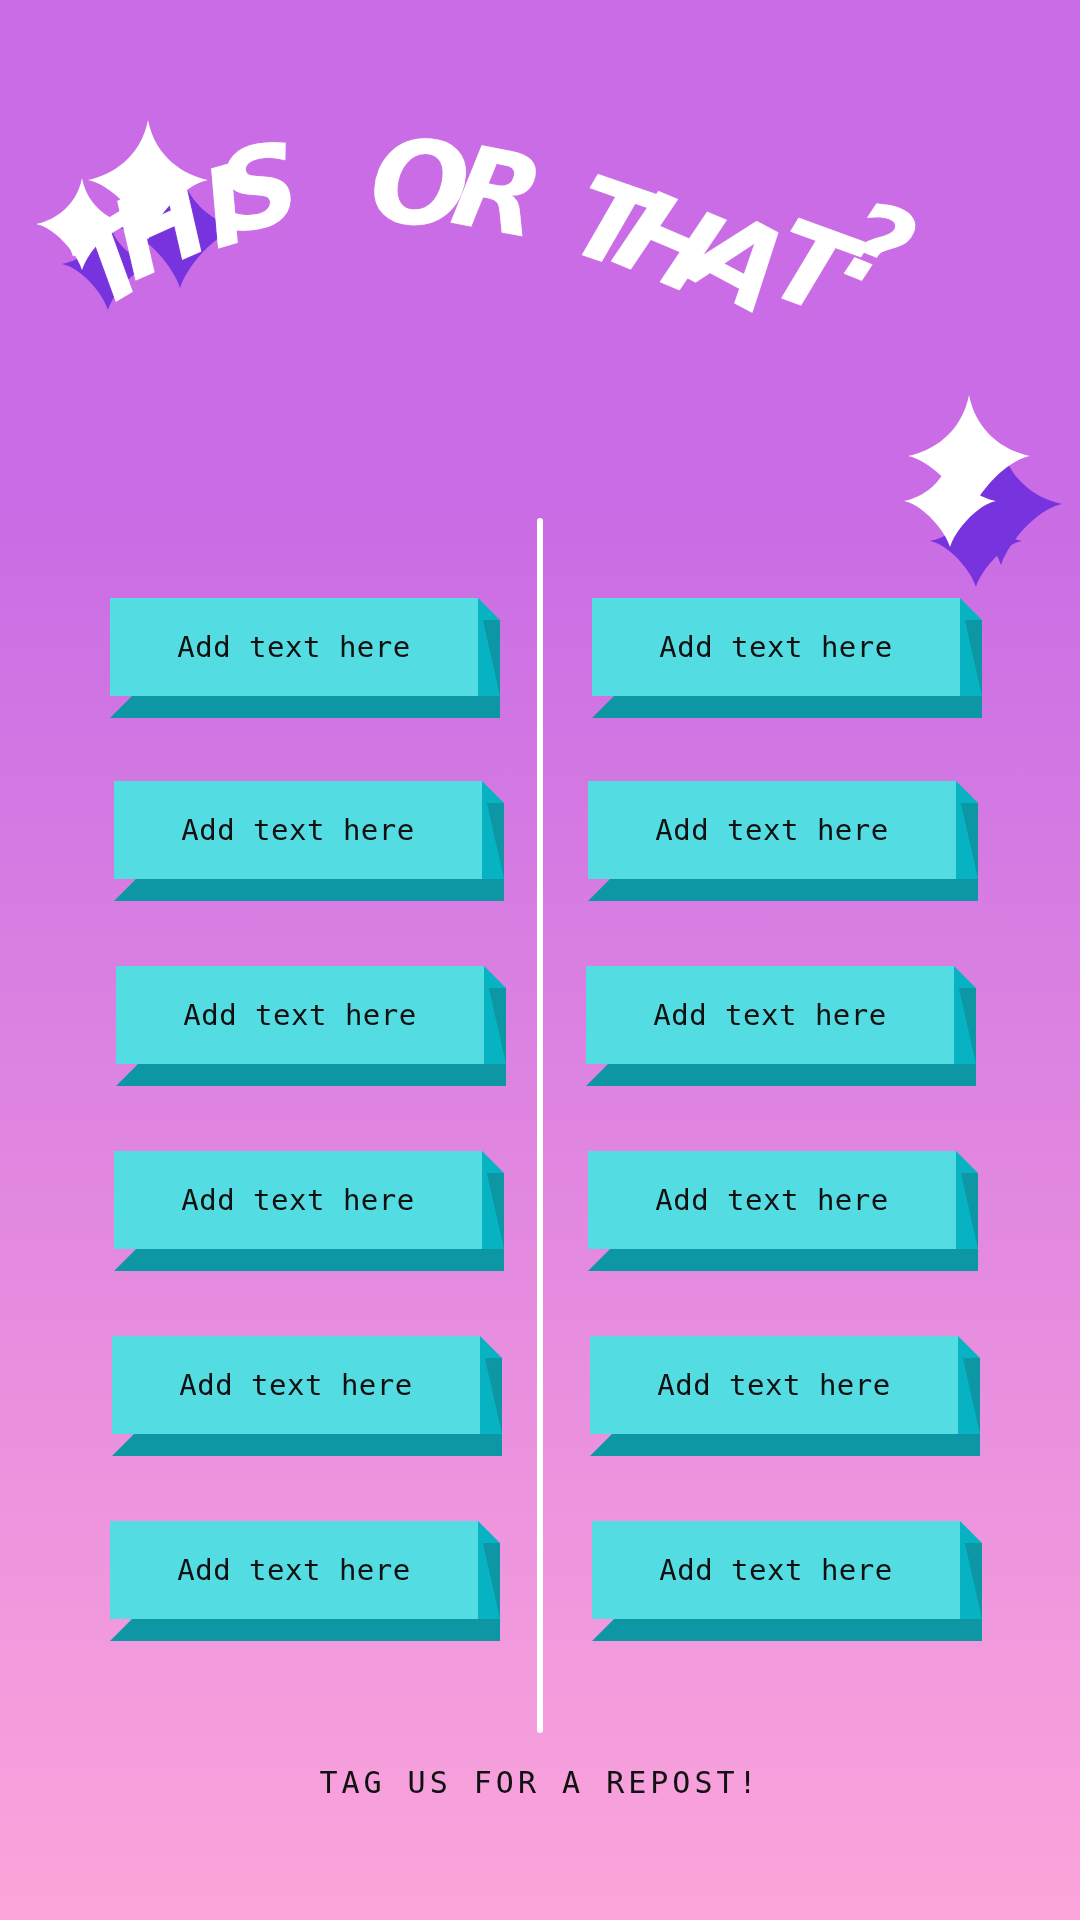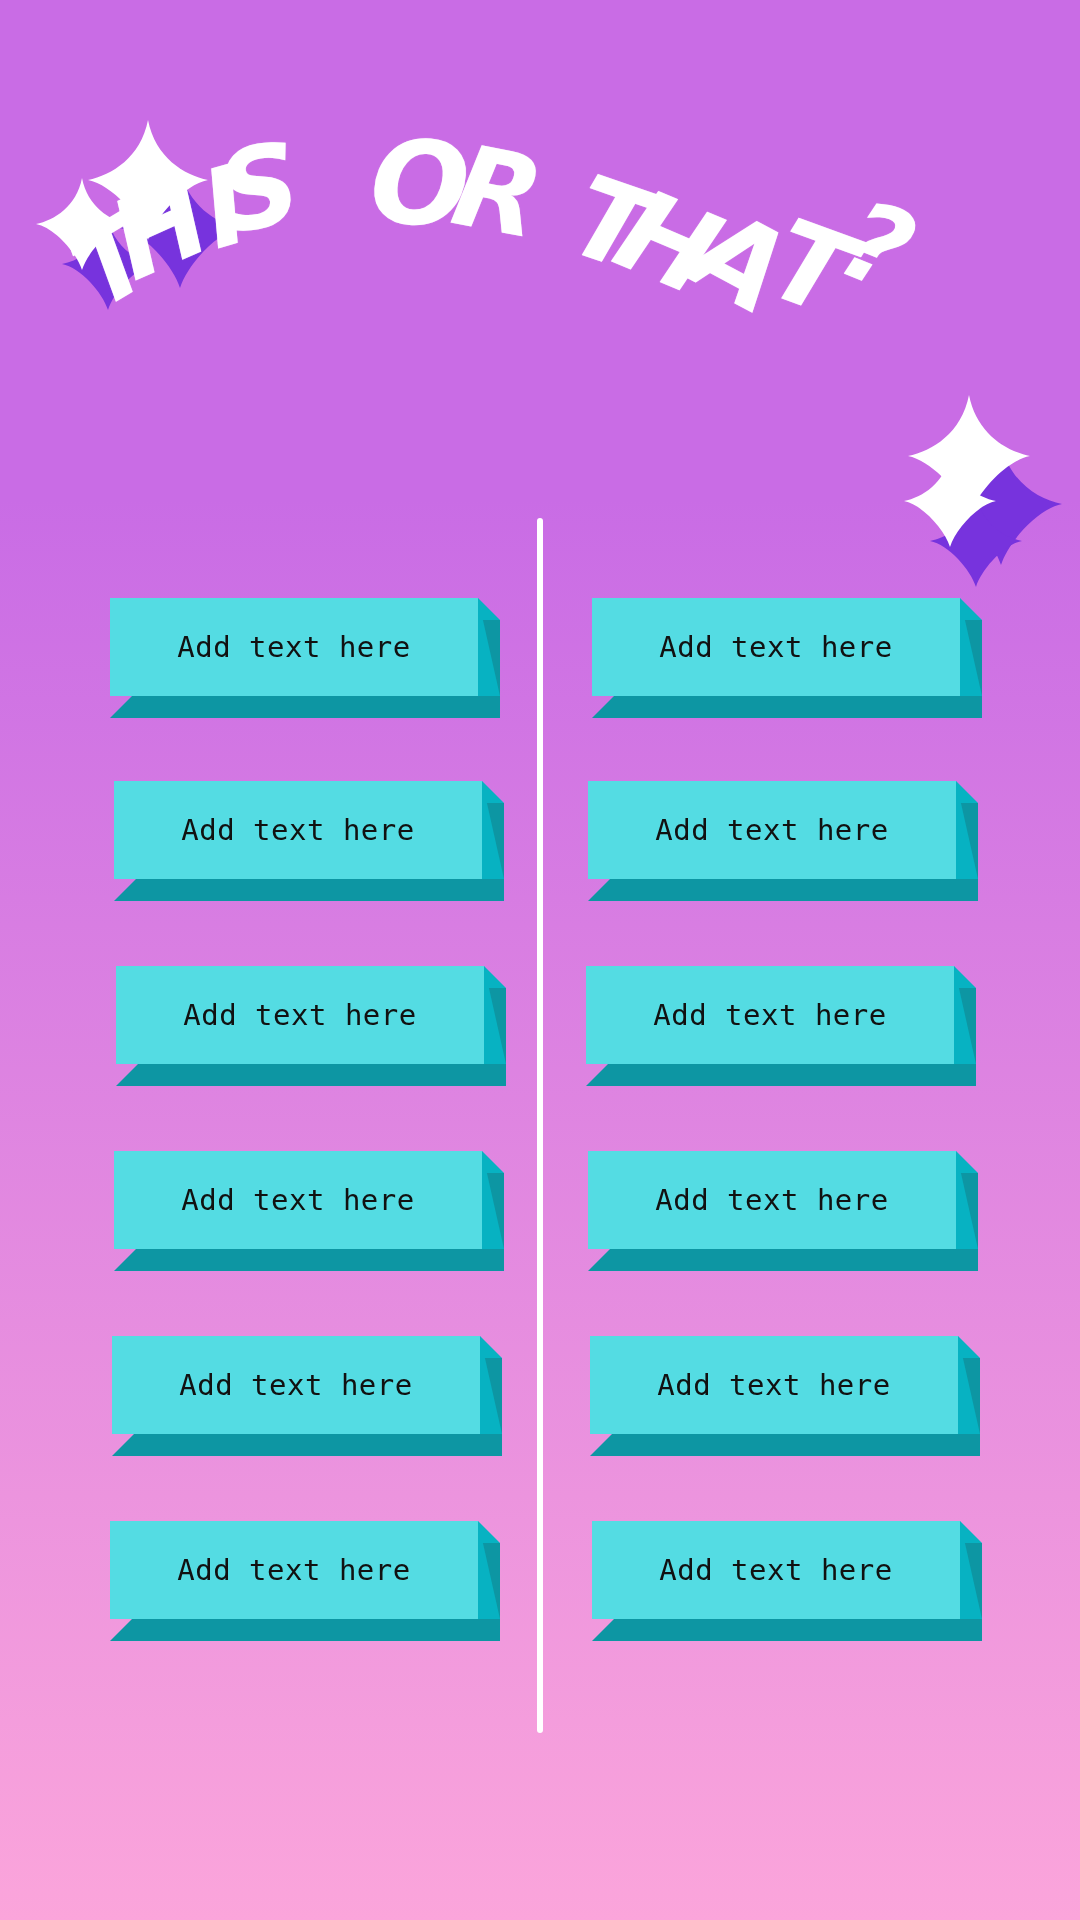--- a/index.html
+++ b/index.html
@@ -331,14 +331,15 @@
       <div class="btn" style="left: 592px; top: 1521px;">
         <div class="side-bottom" style="background: rgb(13, 150, 163);"></div>
         <div class="edge-right" style="background: rgb(7, 178, 194);"></div>
         <div class="bevel-tr" style="background: rgb(7, 178, 194);"></div>
         <div class="bevel-bl" style="background: rgb(13, 150, 163);"></div>
         <div class="face" style="background: rgb(84, 220, 227);"></div>
         <div class="label" style="color: rgb(17, 17, 17);">Add text here</div>
       </div>
     </div>
 
+  <div id="footer" style="color: rgb(17, 17, 17);">TAG US FOR A REPOST!</div>
 
 </div>
 
 </body></html>

